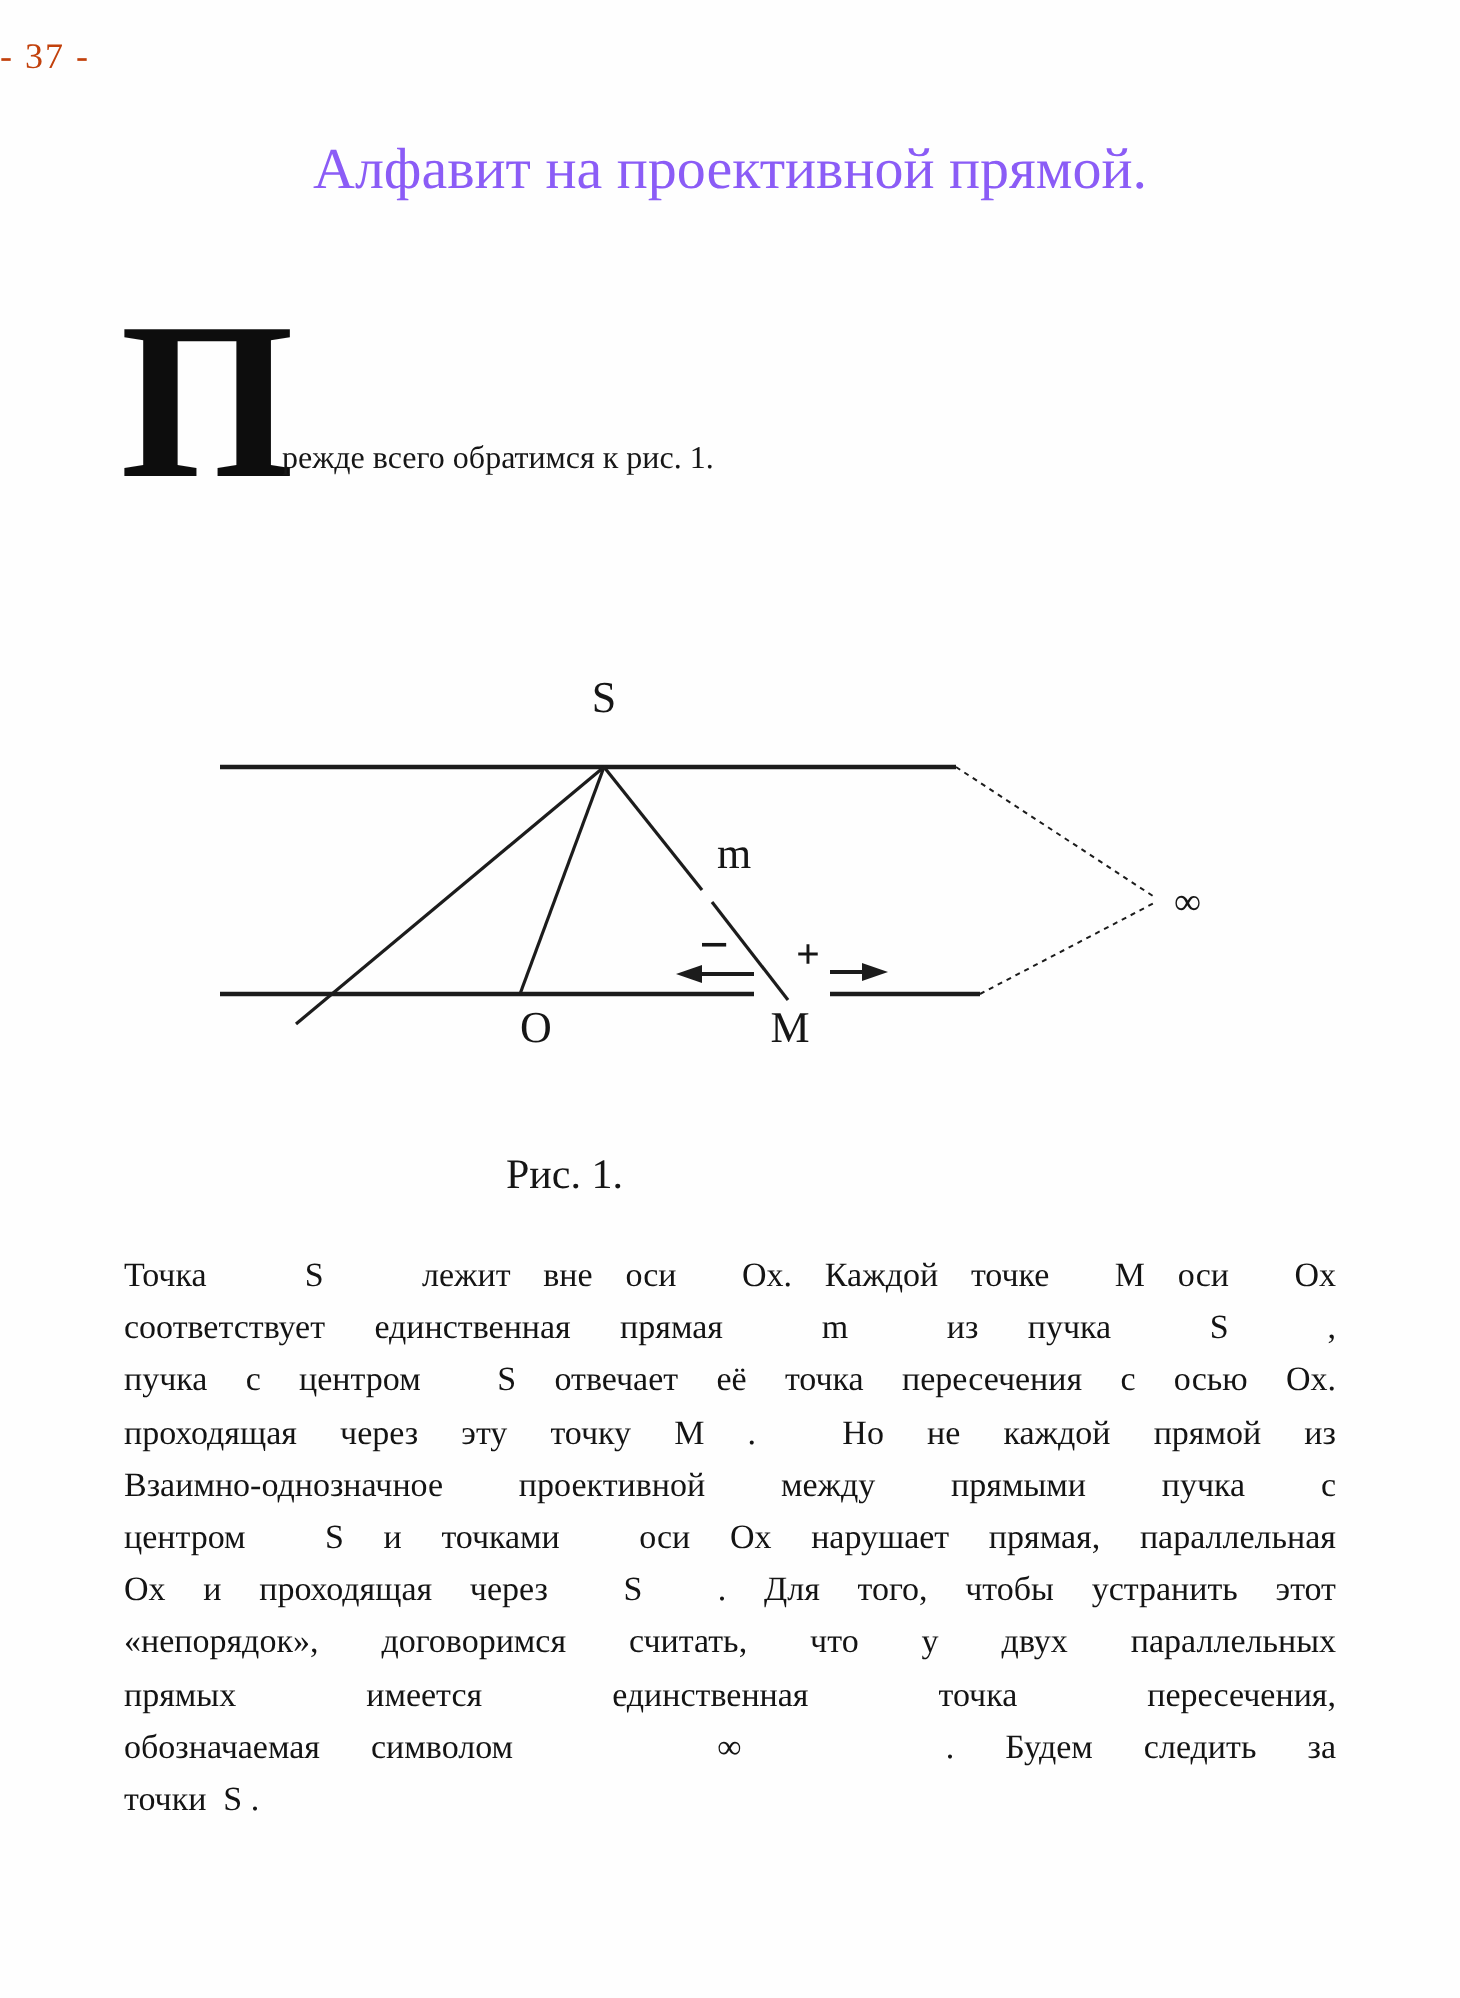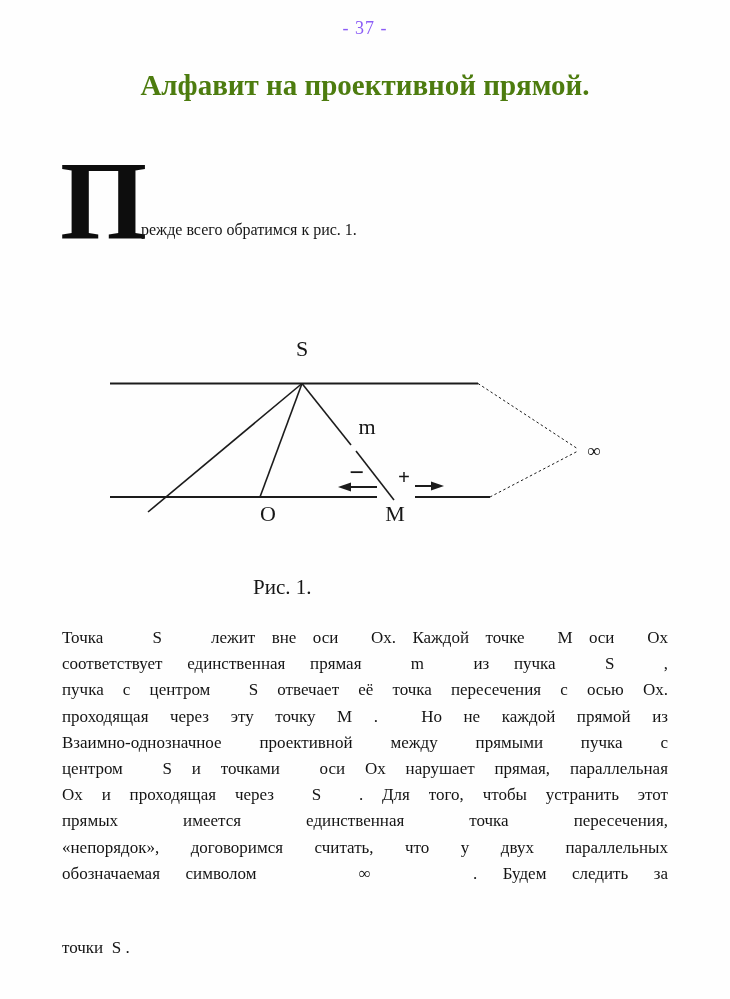--- a/index.html
+++ b/index.html
@@ -8,26 +8,26 @@
     background:#ffffff;
     font-family:"Liberation Serif", serif;
     color:#141414;
     position:relative;
     overflow:hidden;
   }
   .page{position:absolute;left:0;top:0;width:730px;height:999px;background:#fefefe;}
 
   .page-number{
     position:absolute;top:17px;left:0;width:730px;
-    text-align:center;font-size:18px;line-height:22px;color:#8b5cf6;
+    font-size:18px;line-height:22px;color:#c2410c;
     letter-spacing:1px;
   }
   .doc-title{
     position:absolute;top:68px;left:0;width:730px;
-    text-align:center;font-weight:bold;font-size:29px;line-height:34px;color:#4d7c0f;
+    text-align:center;font-weight:normal;font-size:29px;line-height:34px;color:#8b5cf6;
   }
   .dropcap{
     position:absolute;left:60px;top:145px;
     font-size:112px;line-height:1;font-weight:bold;color:#0d0d0d;
   }
   .intro-text{
     position:absolute;left:141px;top:217px;
     font-size:16px;line-height:26px;color:#161616;
   }
 
@@ -44,21 +44,21 @@
   .body-text{
     position:absolute;left:62px;top:625px;width:606px;
     font-size:17px;color:#141414;
   }
   .bline{
     text-align:justify;
     text-align-last:justify;
     line-height:26.2px;
     white-space:normal;
   }
-  .bline.last{text-align-last:auto;margin-top:48px;}
+  .bline.last{text-align-last:auto;}
 </style>
 </head>
 <body>
 
 <div class="page">
 
   <div class="page-number">- 37 -</div>
 
   <h1 class="doc-title" style="margin:0;">Алфавит на проективной прямой.</h1>
 
@@ -99,19 +99,19 @@
   <div class="fig-caption">Рис. 1.</div>
 
   <div class="body-text">
     <div class="bline">Точка&nbsp;&nbsp; S &nbsp;&nbsp;лежит вне оси &nbsp;Ох. Каждой точке &nbsp;М оси &nbsp;Ох</div>
     <div class="bline">соответствует единственная прямая &nbsp;m&nbsp; из пучка &nbsp;S&nbsp; ,</div>
     <div class="bline">пучка с центром &nbsp;S отвечает её точка пересечения с осью Ох.</div>
     <div class="bline">проходящая через эту точку М . &nbsp;Но не каждой прямой из</div>
     <div class="bline">Взаимно-однозначное проективной между прямыми пучка с</div>
     <div class="bline">центром &nbsp;S и точками &nbsp;оси Ох нарушает прямая, параллельная</div>
     <div class="bline">Ох и проходящая через &nbsp;S&nbsp; . Для того, чтобы устранить этот</div>
+    <div class="bline">«непорядок», договоримся считать, что у двух параллельных</div>
     <div class="bline">прямых имеется единственная точка пересечения,</div>
-    <div class="bline">«непорядок», договоримся считать, что у двух параллельных</div>
     <div class="bline">обозначаемая символом &nbsp;&nbsp;&nbsp;∞&nbsp;&nbsp;&nbsp; . Будем следить за</div>
     <div class="bline last">точки &nbsp;S .</div>
   </div>
 
 </div>
 
 </body></html>

